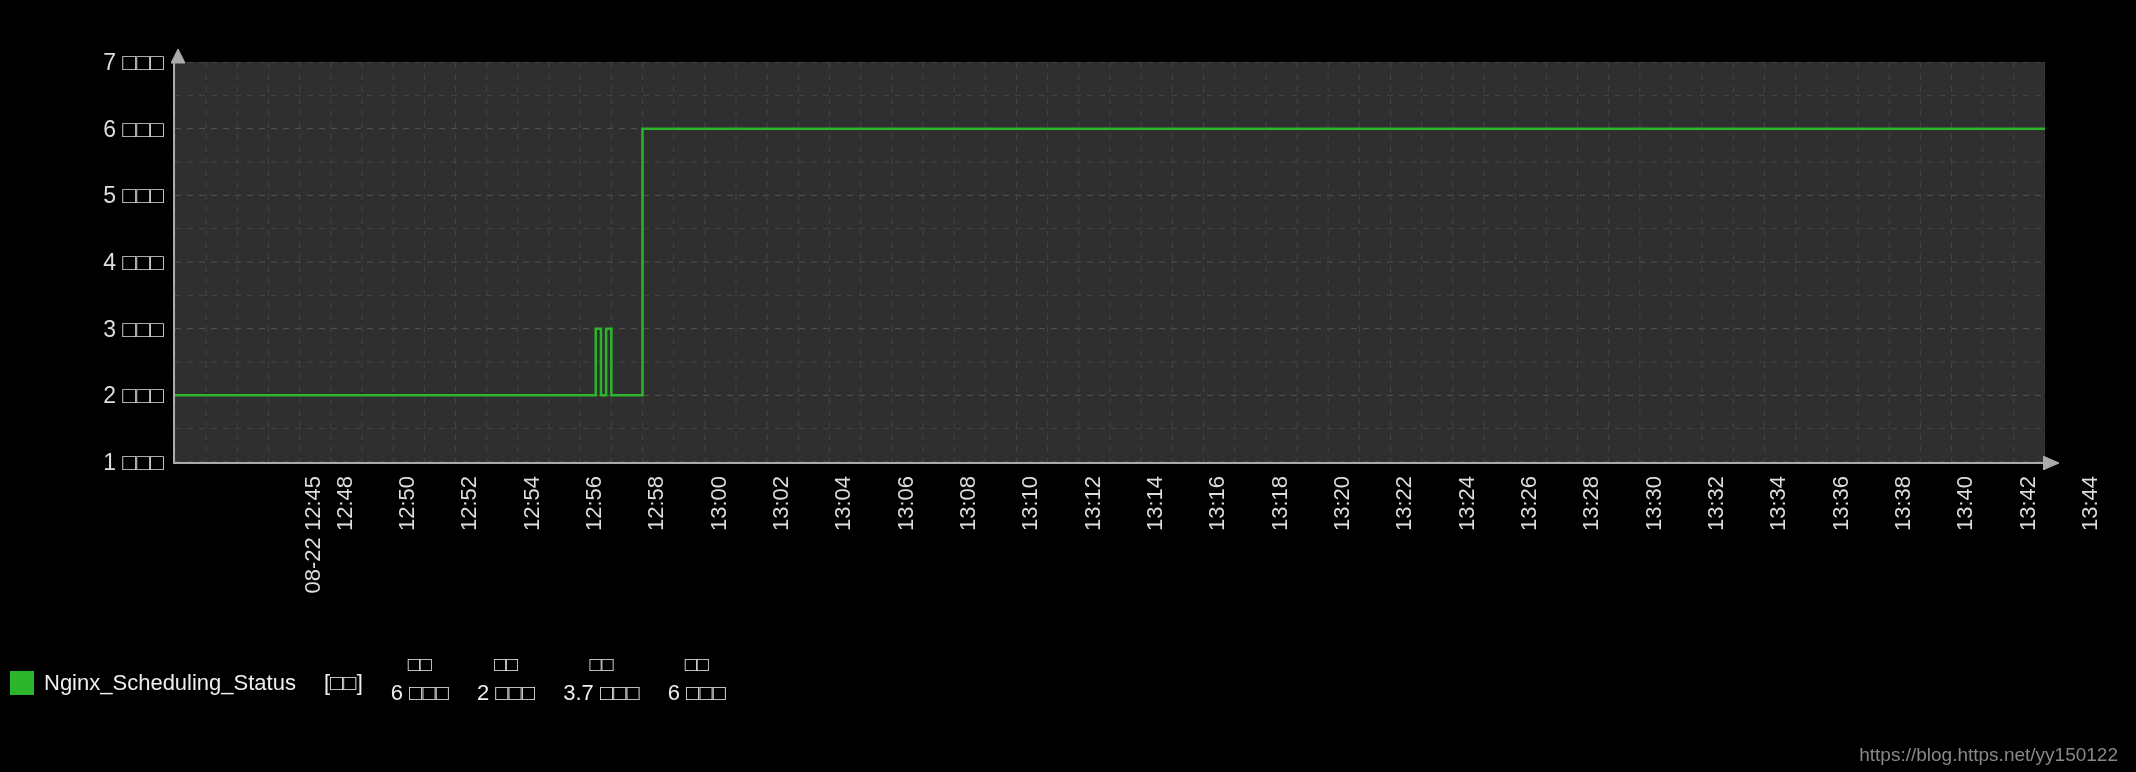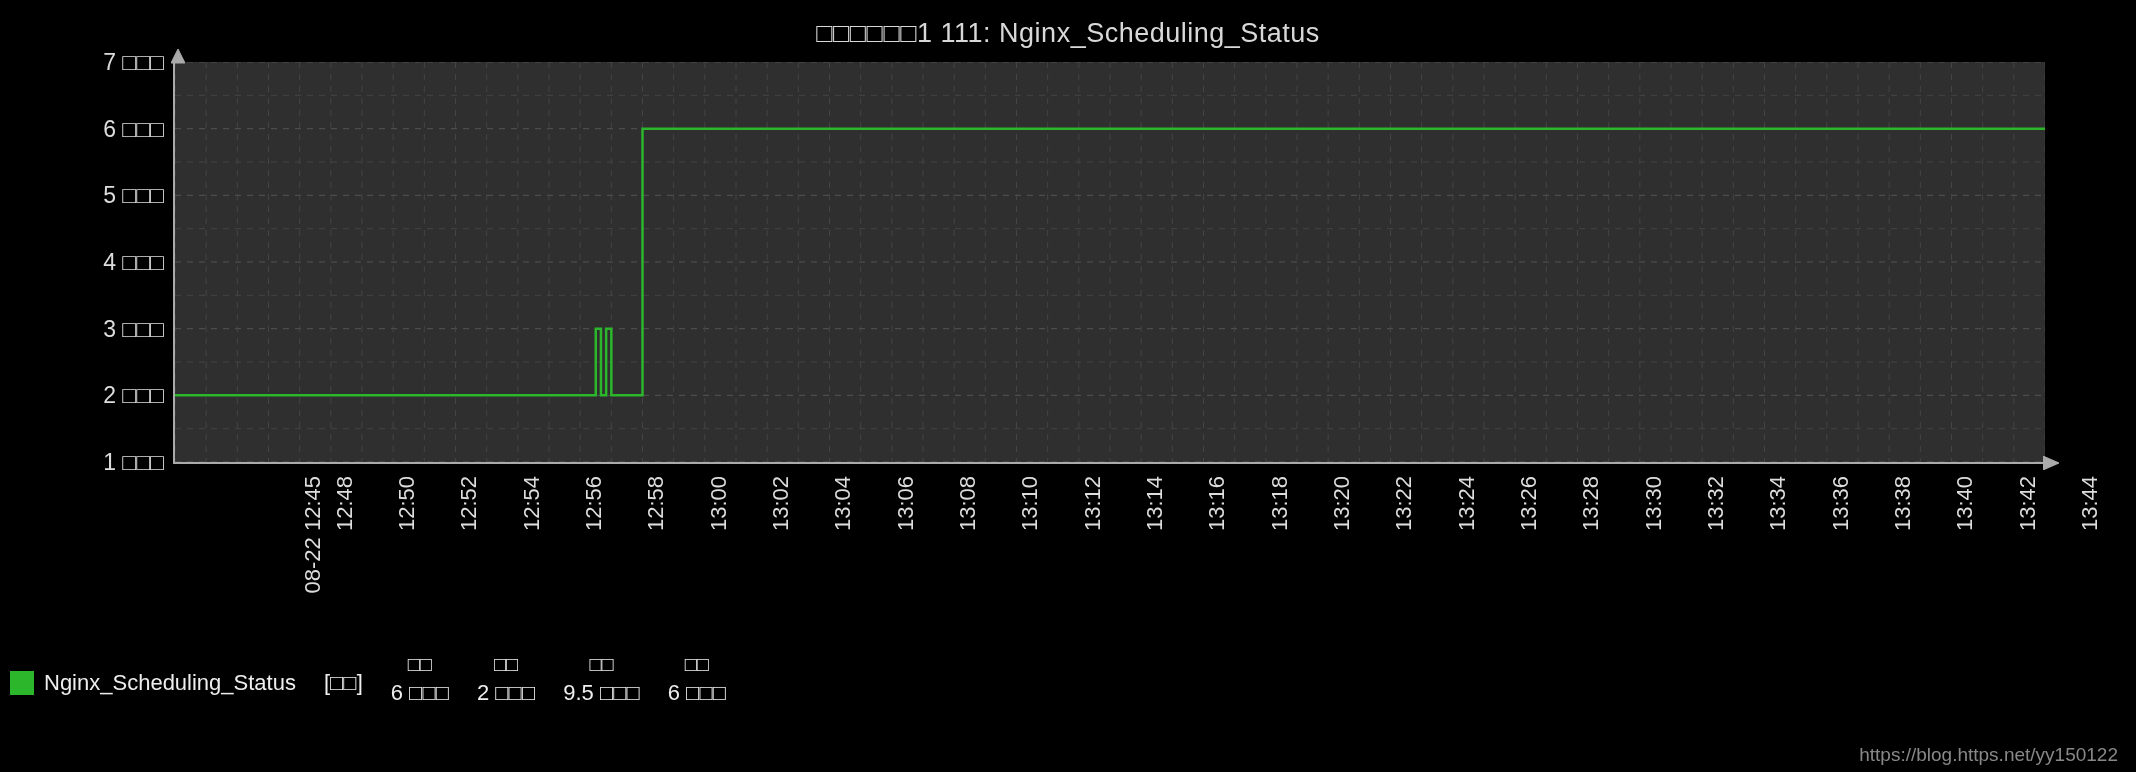--- a/index.html
+++ b/index.html
@@ -111,21 +111,20 @@
     right: 18px;
     bottom: 6px;
     font-size: 19px;
     color: #888;
   }
 </style>
 </head>
 <body>
 
 <div class="panel">
-  <div class="title">□□□□□□1 111: Nginx_Scheduling_Status</div>
 
   <div class="chart-wrap">
     <div class="plot-area">
       <svg width="1870" height="400">
         <g class="grid" id="grid-g">
             <line class="major-h" x1="0" y1="400" x2="1870" y2="400"></line>
             <line class="minor-h" x1="0" y1="366.6666666666667" x2="1870" y2="366.6666666666667"></line>
             <line class="major-h" x1="0" y1="333.33333333333337" x2="1870" y2="333.33333333333337"></line>
             <line class="minor-h" x1="0" y1="300" x2="1870" y2="300"></line>
             <line class="major-h" x1="0" y1="266.6666666666667" x2="1870" y2="266.6666666666667"></line>
@@ -264,21 +263,21 @@
       <div class="legend-item">
         <div class="top">□□</div>
         <div class="bot">6 □□□</div>
       </div>
       <div class="legend-item">
         <div class="top">□□</div>
         <div class="bot">2 □□□</div>
       </div>
       <div class="legend-item">
         <div class="top">□□</div>
-        <div class="bot">9.5 □□□</div>
+        <div class="bot">3.7 □□□</div>
       </div>
       <div class="legend-item">
         <div class="top">□□</div>
         <div class="bot">6 □□□</div>
       </div>
     </div>
 </div>
 
 <div class="watermark">https://blog.https.net/yy150122</div>
 

